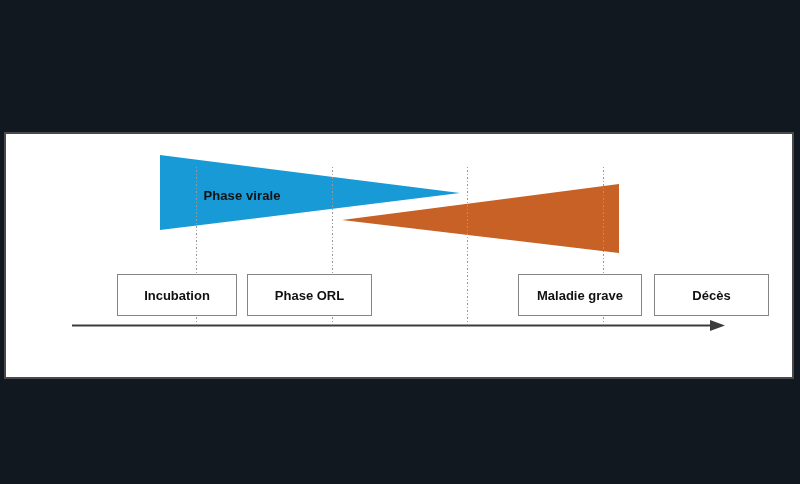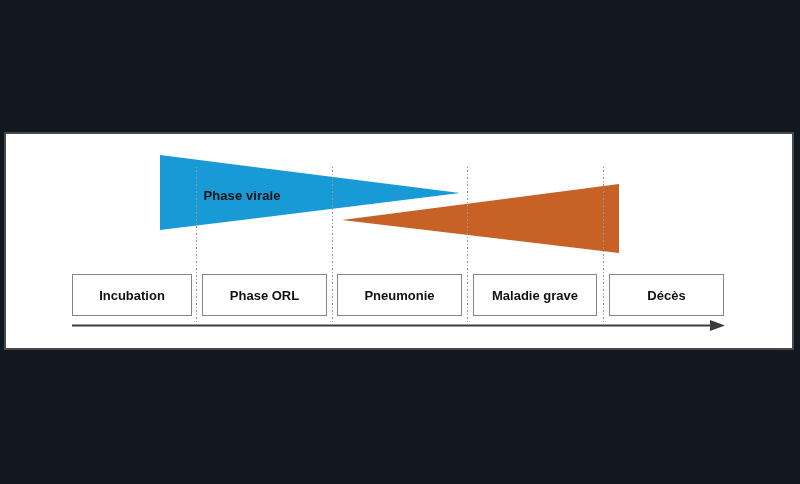--- a/index.html
+++ b/index.html
@@ -15,21 +15,21 @@
     position: relative;
     width: 800px;
     height: 484px;
     background: var(--background, #121820);
   }
   .panel {
     position: absolute;
     left: 4px;
     top: 132px;
     width: 790px;
-    height: 218px;
+    height: 247px;
     box-sizing: border-box;
     background: var(--panel, #ffffff);
     border: 2px solid var(--panel-border, #4a4a4a);
     text-align: right;
   }
   .shapes {
     position: absolute;
     left: 0;
     top: 0;
     width: 786px;
@@ -61,20 +61,21 @@
   .stage {
     position: absolute;
     top: 140px;
     height: 42px;
     box-sizing: border-box;
     background: var(--panel, #ffffff);
     border: 1px solid var(--box-border, #858585);
     display: flex;
     align-items: center;
     justify-content: center;
+    margin-left: 45px;
   }
   .stage span {
     font-size: 13px;
     font-weight: 700;
     color: var(--label, #111111);
     white-space: nowrap;
   }
 </style>
 </head>
 <body>
@@ -95,23 +96,20 @@
     <div class="divider" style="left:597px"></div>
 
     <div class="phase-label" style="left:236px; top:61px">Phase virale</div>
 
     <div class="stage" style="left:66px; width:120px">
       <span>Incubation</span>
     </div>
     <div class="stage" style="left:196px; width:125px">
       <span>Phase ORL</span>
     </div>
-    <div class="stage" style="left:331px; width:125px">
-      <span>Pneumonie</span>
-    </div>
     <div class="stage" style="left:467px; width:124px">
       <span>Maladie grave</span>
     </div>
     <div class="stage" style="left:603px; width:115px">
       <span>Décès</span>
     </div>
 
   </div>
 </div>
 

